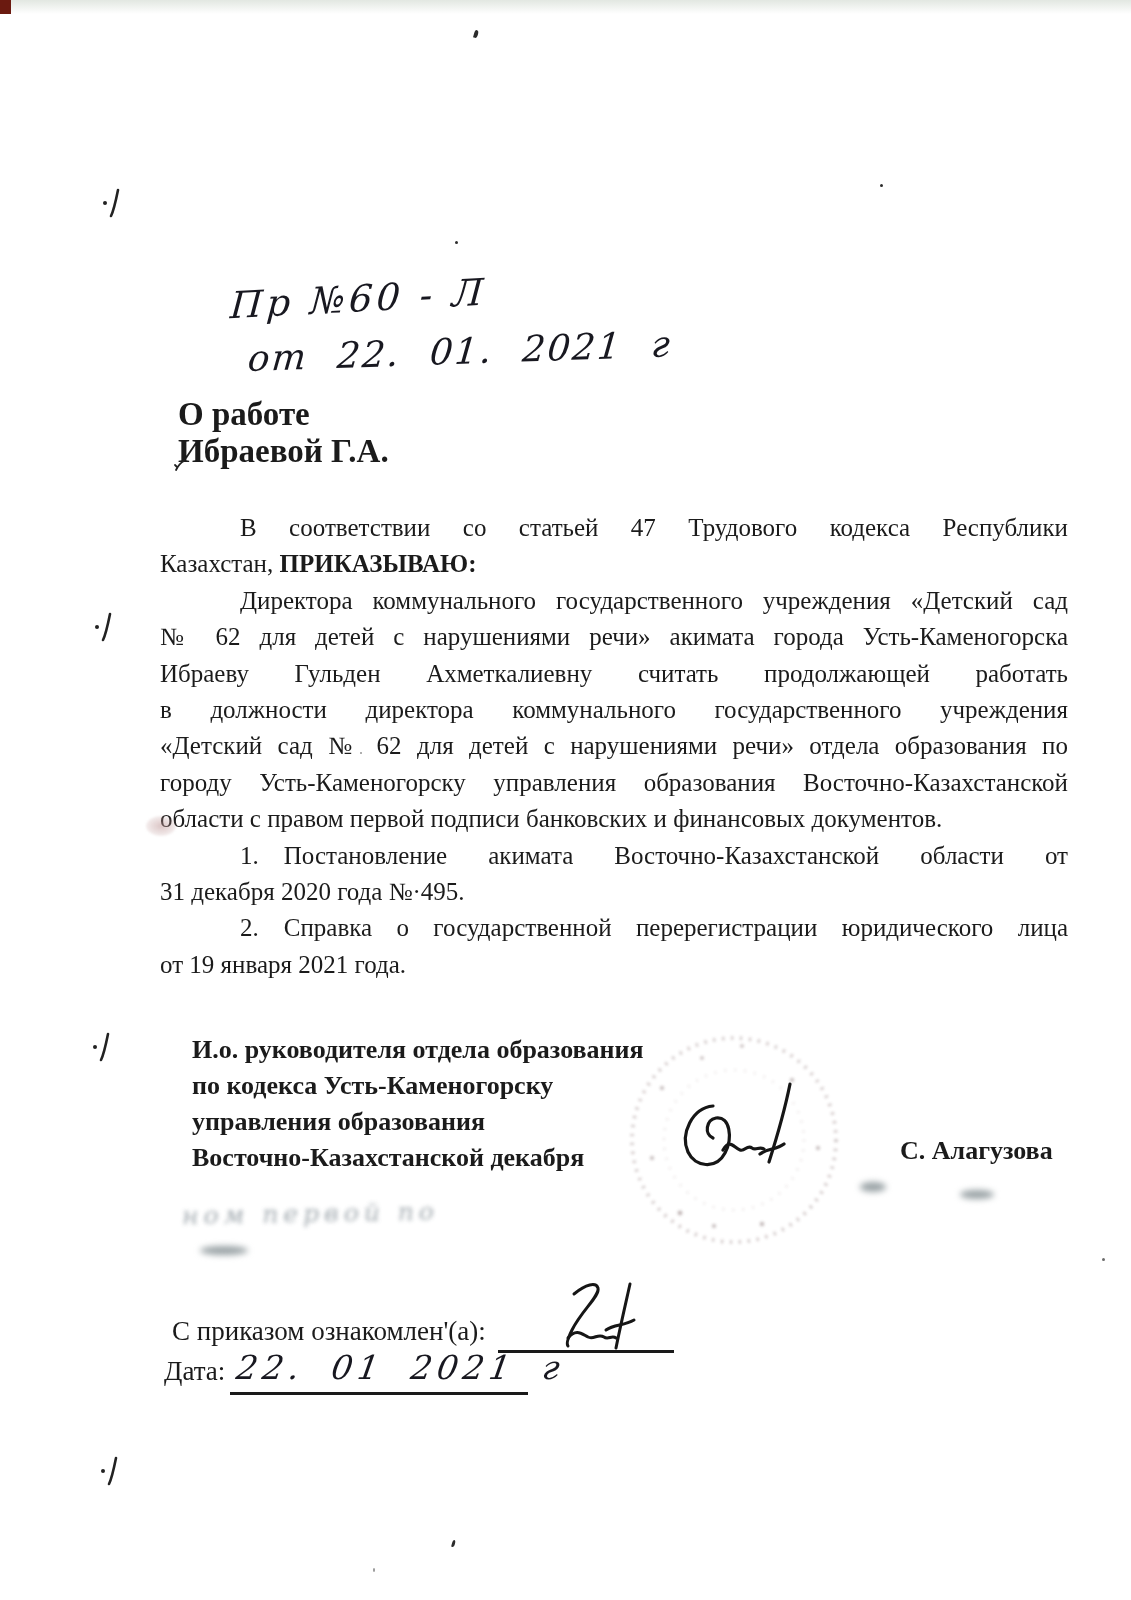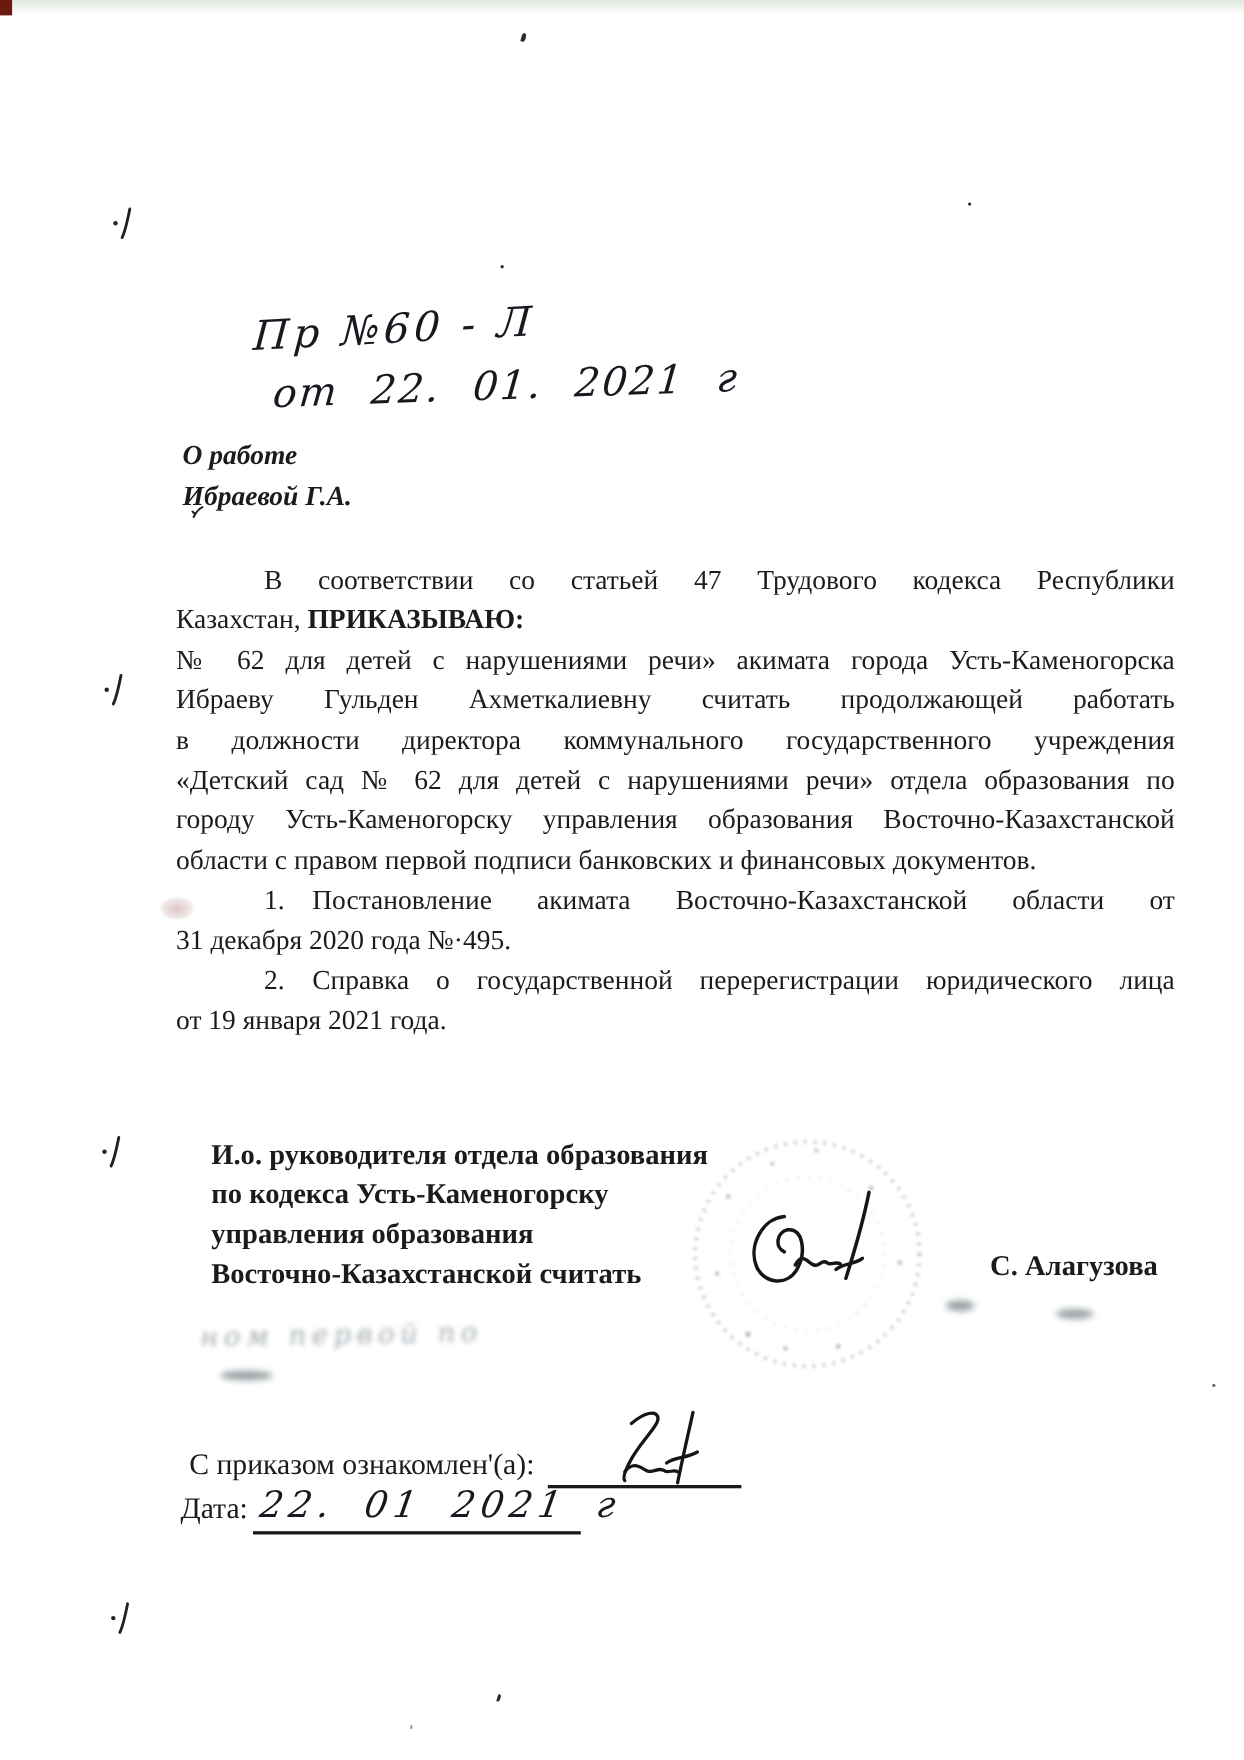--- a/index.html
+++ b/index.html
@@ -16,21 +16,21 @@
   }
   .corner-chip { position:absolute; top:0; left:0; width:11px; height:14px; background:#6b1a10; }
 
   .hw { font-family:"DejaVu Serif", serif; font-style:italic; color:#181820; }
 
   .note-line1 { position:absolute; left:232px; top:284px; font-size:37px; letter-spacing:4px;
                 transform:rotate(-3deg) skewX(-7deg); transform-origin:left top; }
   .note-line2 { position:absolute; left:250px; top:338px; font-size:36px; letter-spacing:2px; word-spacing:16px;
                 transform:rotate(-2deg) skewX(-7deg); transform-origin:left top; }
 
-  .subject { position:absolute; left:166px; top:396px; font-weight:700; font-size:25px; line-height:37px;font-style:italic; }
+  .subject { position:absolute; left:178px; top:396px; font-weight:700; font-size:33px; line-height:37px; }
 
   .body-block { position:absolute; left:160px; top:510px; width:908px; font-size:25px; line-height:36.4px; }
   .bline { white-space:normal; }
   .bline.jl { text-align:justify; text-align-last:justify; text-justify:inter-word; }
   .bline.ind { text-indent:80px; }
   .bline .b { font-weight:700;font-family:Liberation Serif, serif; }
 
   .signer-block { position:absolute; left:192px; top:1032px; font-weight:700; font-size:26px; line-height:36px; width:560px; }
   .signer-name  { position:absolute; left:900px; top:1136px; font-weight:700; font-size:26px; }
 
@@ -71,37 +71,38 @@
   <div class="hw note-line2">от 22. 01. 2021 г</div>
 
   <div class="subject">
     <div>О работе</div>
     <div>Ибраевой Г.А.</div>
   </div>
 
   <div class="body-block">
       <div class="bline ind jl"><span>В соответствии со статьей 47 Трудового кодекса Республики</span></div>
       <div class="bline"><span>Казахстан, </span><span class="b">ПРИКАЗЫВАЮ:</span></div>
+      <div class="bline ind jl"><span>Директора коммунального государственного учреждения «Детский сад</span></div>
       <div class="bline jl"><span>№ 62 для детей с нарушениями речи» акимата города Усть-Каменогорска</span></div>
       <div class="bline jl"><span>Ибраеву Гульден Ахметкалиевну считать продолжающей работать</span></div>
       <div class="bline jl"><span>в должности директора коммунального государственного учреждения</span></div>
       <div class="bline jl"><span>«Детский сад № 62 для детей с нарушениями речи» отдела образования по</span></div>
       <div class="bline jl"><span>городу Усть-Каменогорску управления образования Восточно-Казахстанской</span></div>
       <div class="bline"><span>области с правом первой подписи банковских и финансовых документов.</span></div>
       <div class="bline ind jl"><span>1.  Постановление акимата Восточно-Казахстанской области от</span></div>
       <div class="bline"><span>31 декабря 2020 года №·495.</span></div>
       <div class="bline ind jl"><span>2.  Справка о государственной перерегистрации юридического лица</span></div>
       <div class="bline"><span>от 19 января 2021 года.</span></div>
     </div>
 
   <div class="signer-block">
       <div>И.о. руководителя отдела образования</div>
       <div>по кодекса Усть-Каменогорску</div>
       <div>управления образования</div>
-      <div>Восточно-Казахстанской считать</div>
+      <div>Восточно-Казахстанской декабря</div>
     </div>
   <div class="signer-name">С. Алагузова</div>
 
   <div class="stamp">
     <svg width="224" height="224" viewBox="0 0 224 224">
       <defs>
           <filter id="stblur">
             <feGaussianBlur stdDeviation="1.5"></feGaussianBlur>
           </filter>
         </defs>

